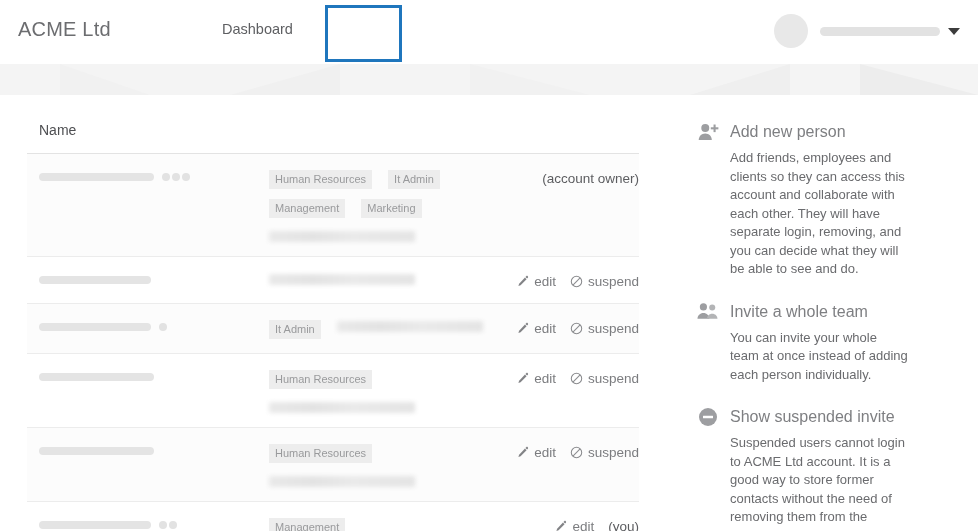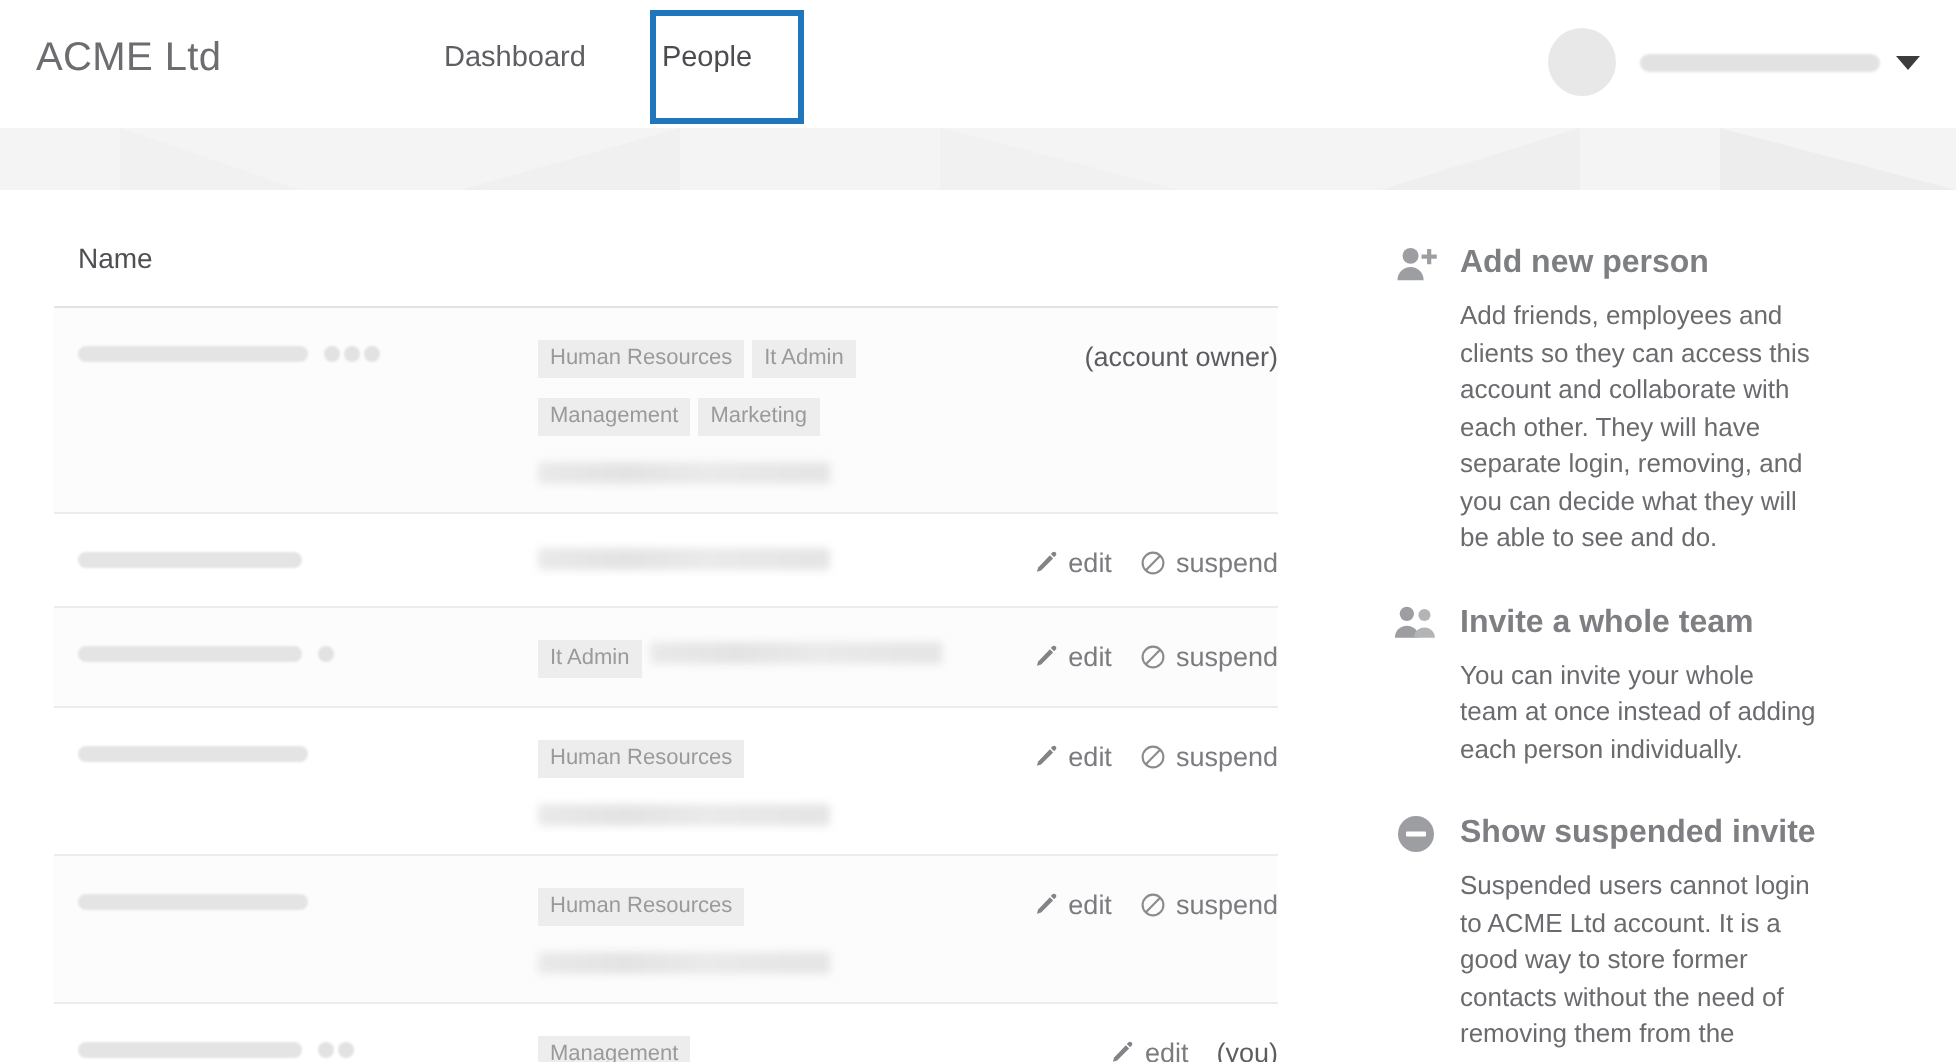--- a/index.html
+++ b/index.html
@@ -33,20 +33,21 @@
     letter-spacing: 0.2px;
   }
 
   .nav-links {
     position: absolute;
     left: 222px;
     top: 21px;
     display: flex;
     align-items: center;
     gap: 38px;
+    flex-direction: column;
   }
 
   .nav-link {
     font-size: 14.5px;
     color: #5e5f62;
     text-decoration: none;
     white-space: nowrap;
   }
 
   .nav-link.active { color: #4b4c4f; }
@@ -170,21 +171,21 @@
     border-radius: 50%;
     background: #e2e2e2;
     filter: blur(0.5px);
   }
 
   .col-detail {
     flex: 1 1 auto;
     display: flex;
     flex-wrap: wrap;
     align-content: flex-start;
-    gap: 5px 4px;
+    gap: 5px 16px;
     min-width: 0;
     padding-top: 0px;
   }
 
   .tag {
     display: inline-block;
     background: #ededed;
     color: #999a9c;
     font-size: 11px;
     line-height: 14px;
@@ -244,21 +245,21 @@
   .side-head {
     display: flex;
     align-items: center;
     gap: 11px;
     margin-bottom: 6px;
   }
 
   .side-title {
     font-size: 16px;
     color: #7e7f82;
-    font-weight: 700;
+    font-weight: 400;
   }
 
   .side-body {
     font-size: 13px;
     line-height: 18.5px;
     color: #6a6b6e;
     padding-left: 33px;
   }
 
   .side-icon { width: 22px; height: 22px; display: inline-flex; align-items: center; justify-content: center; }

